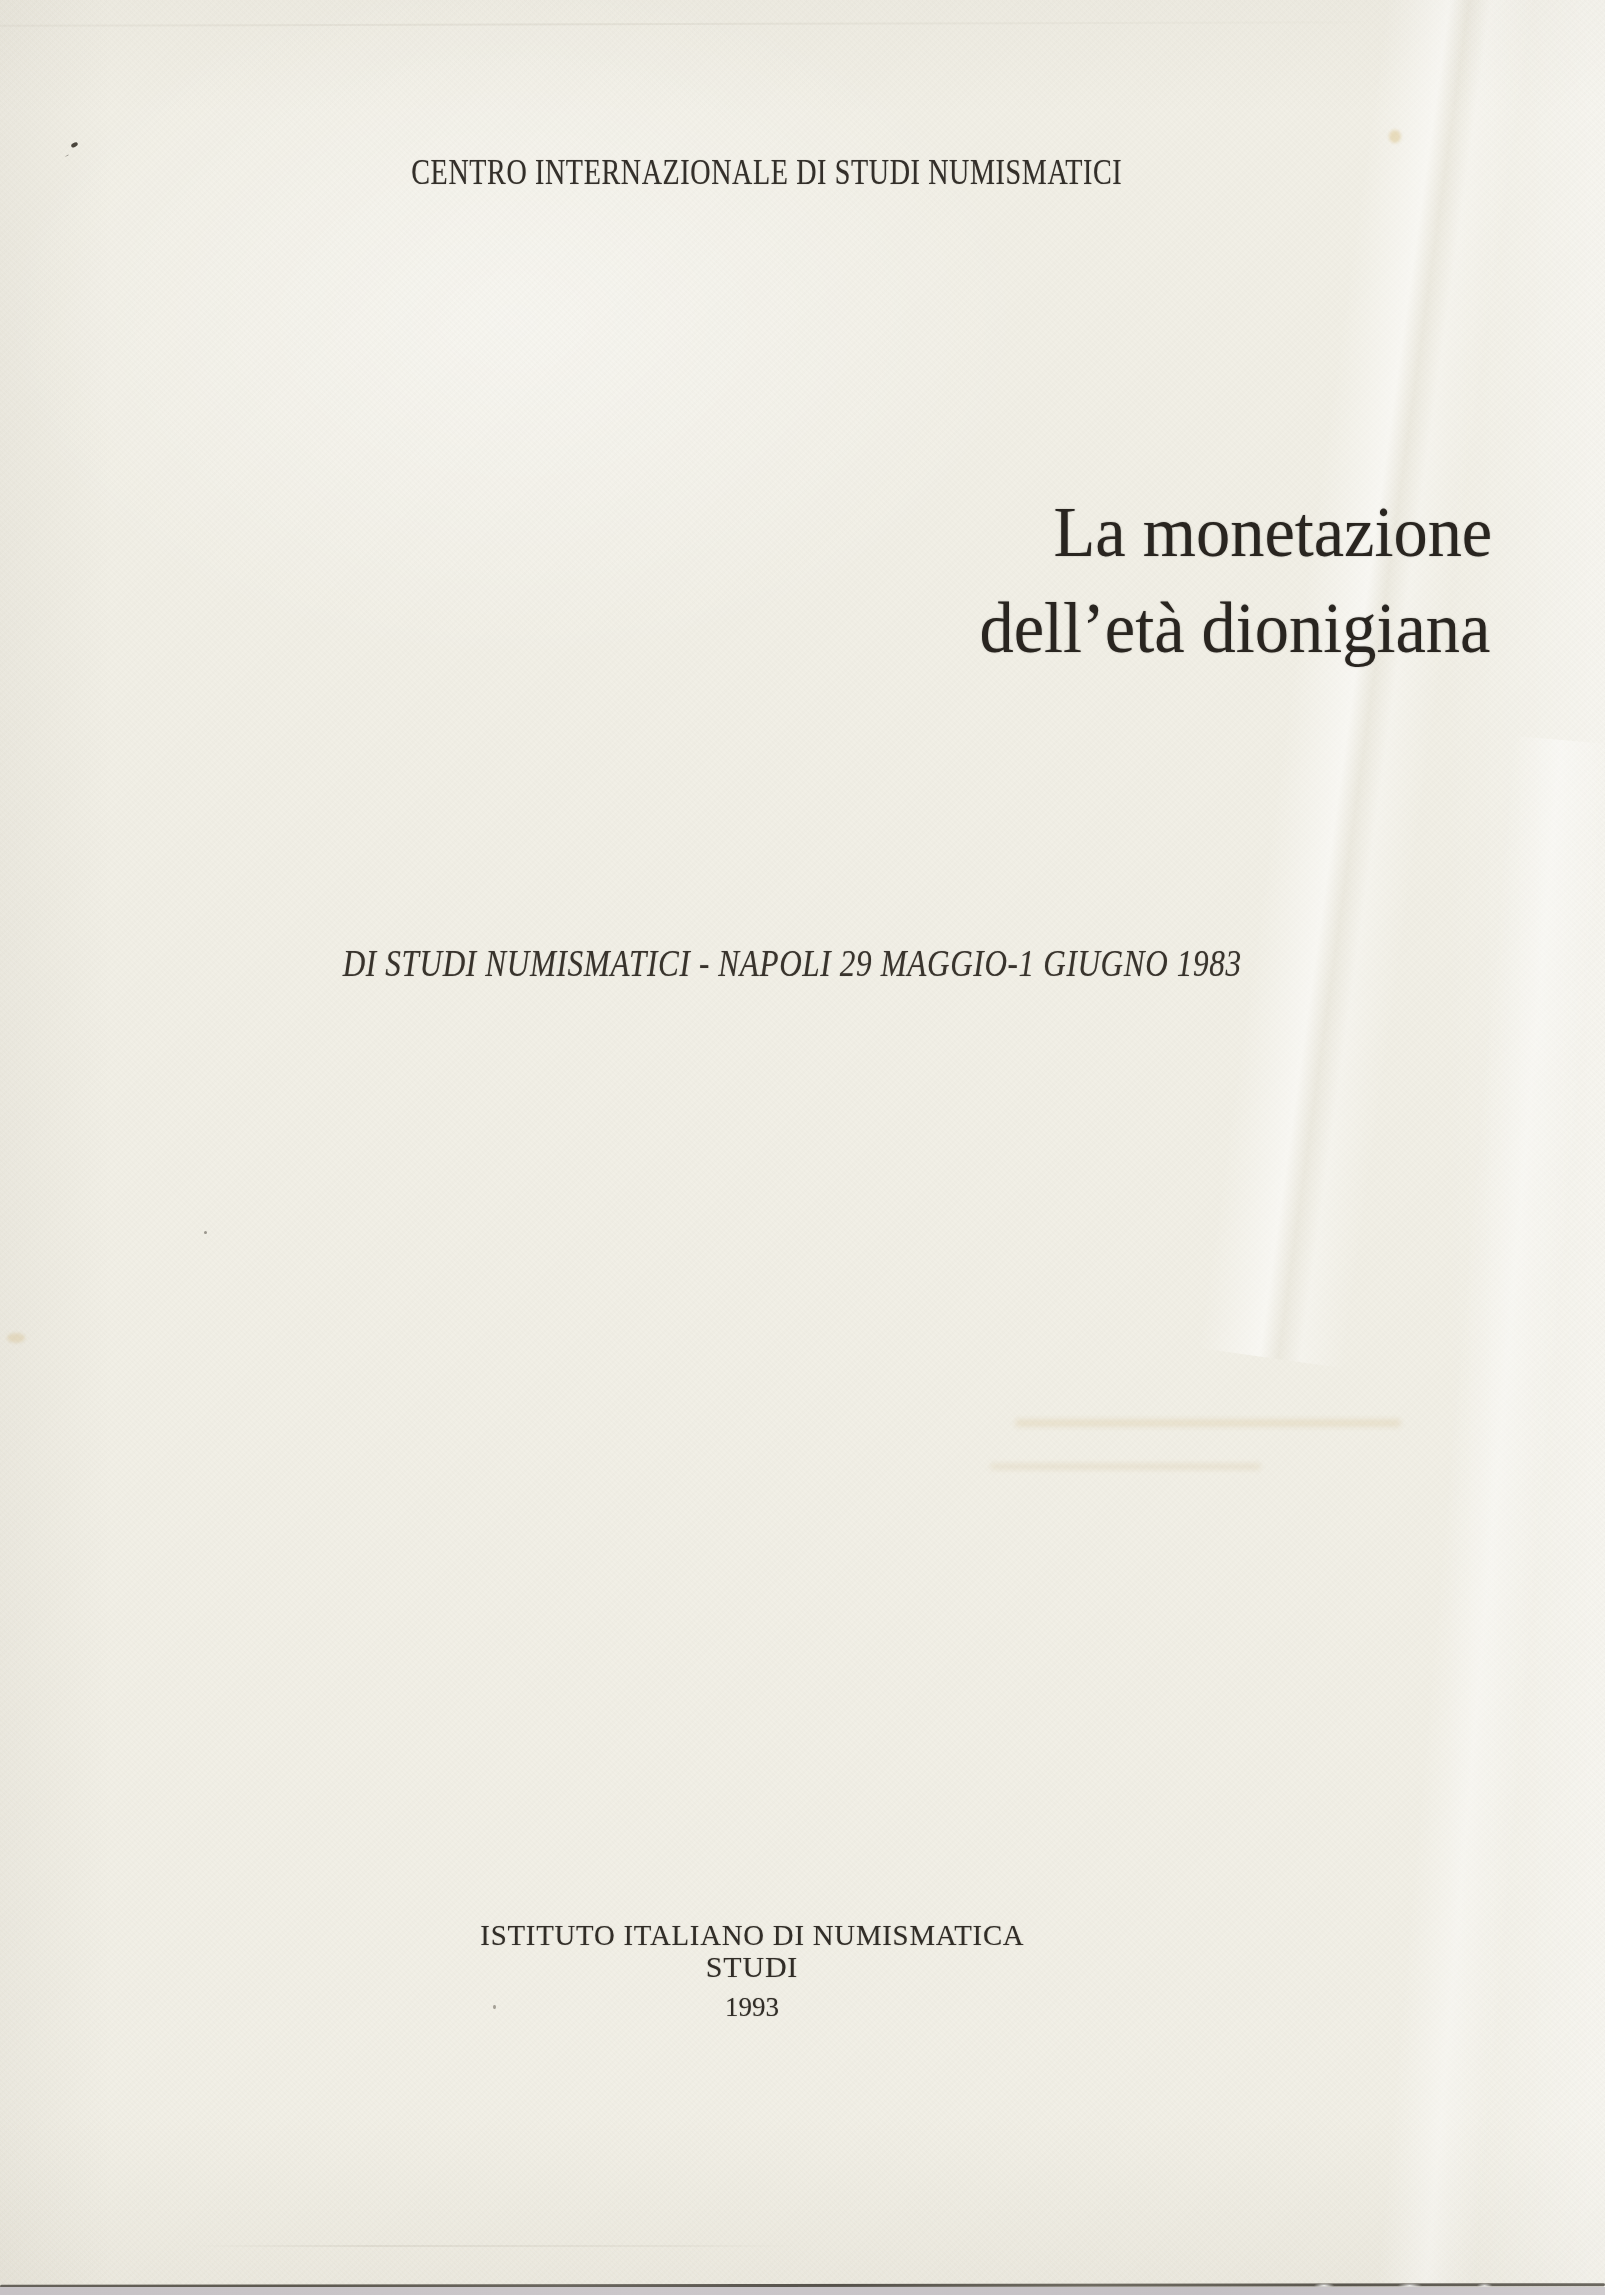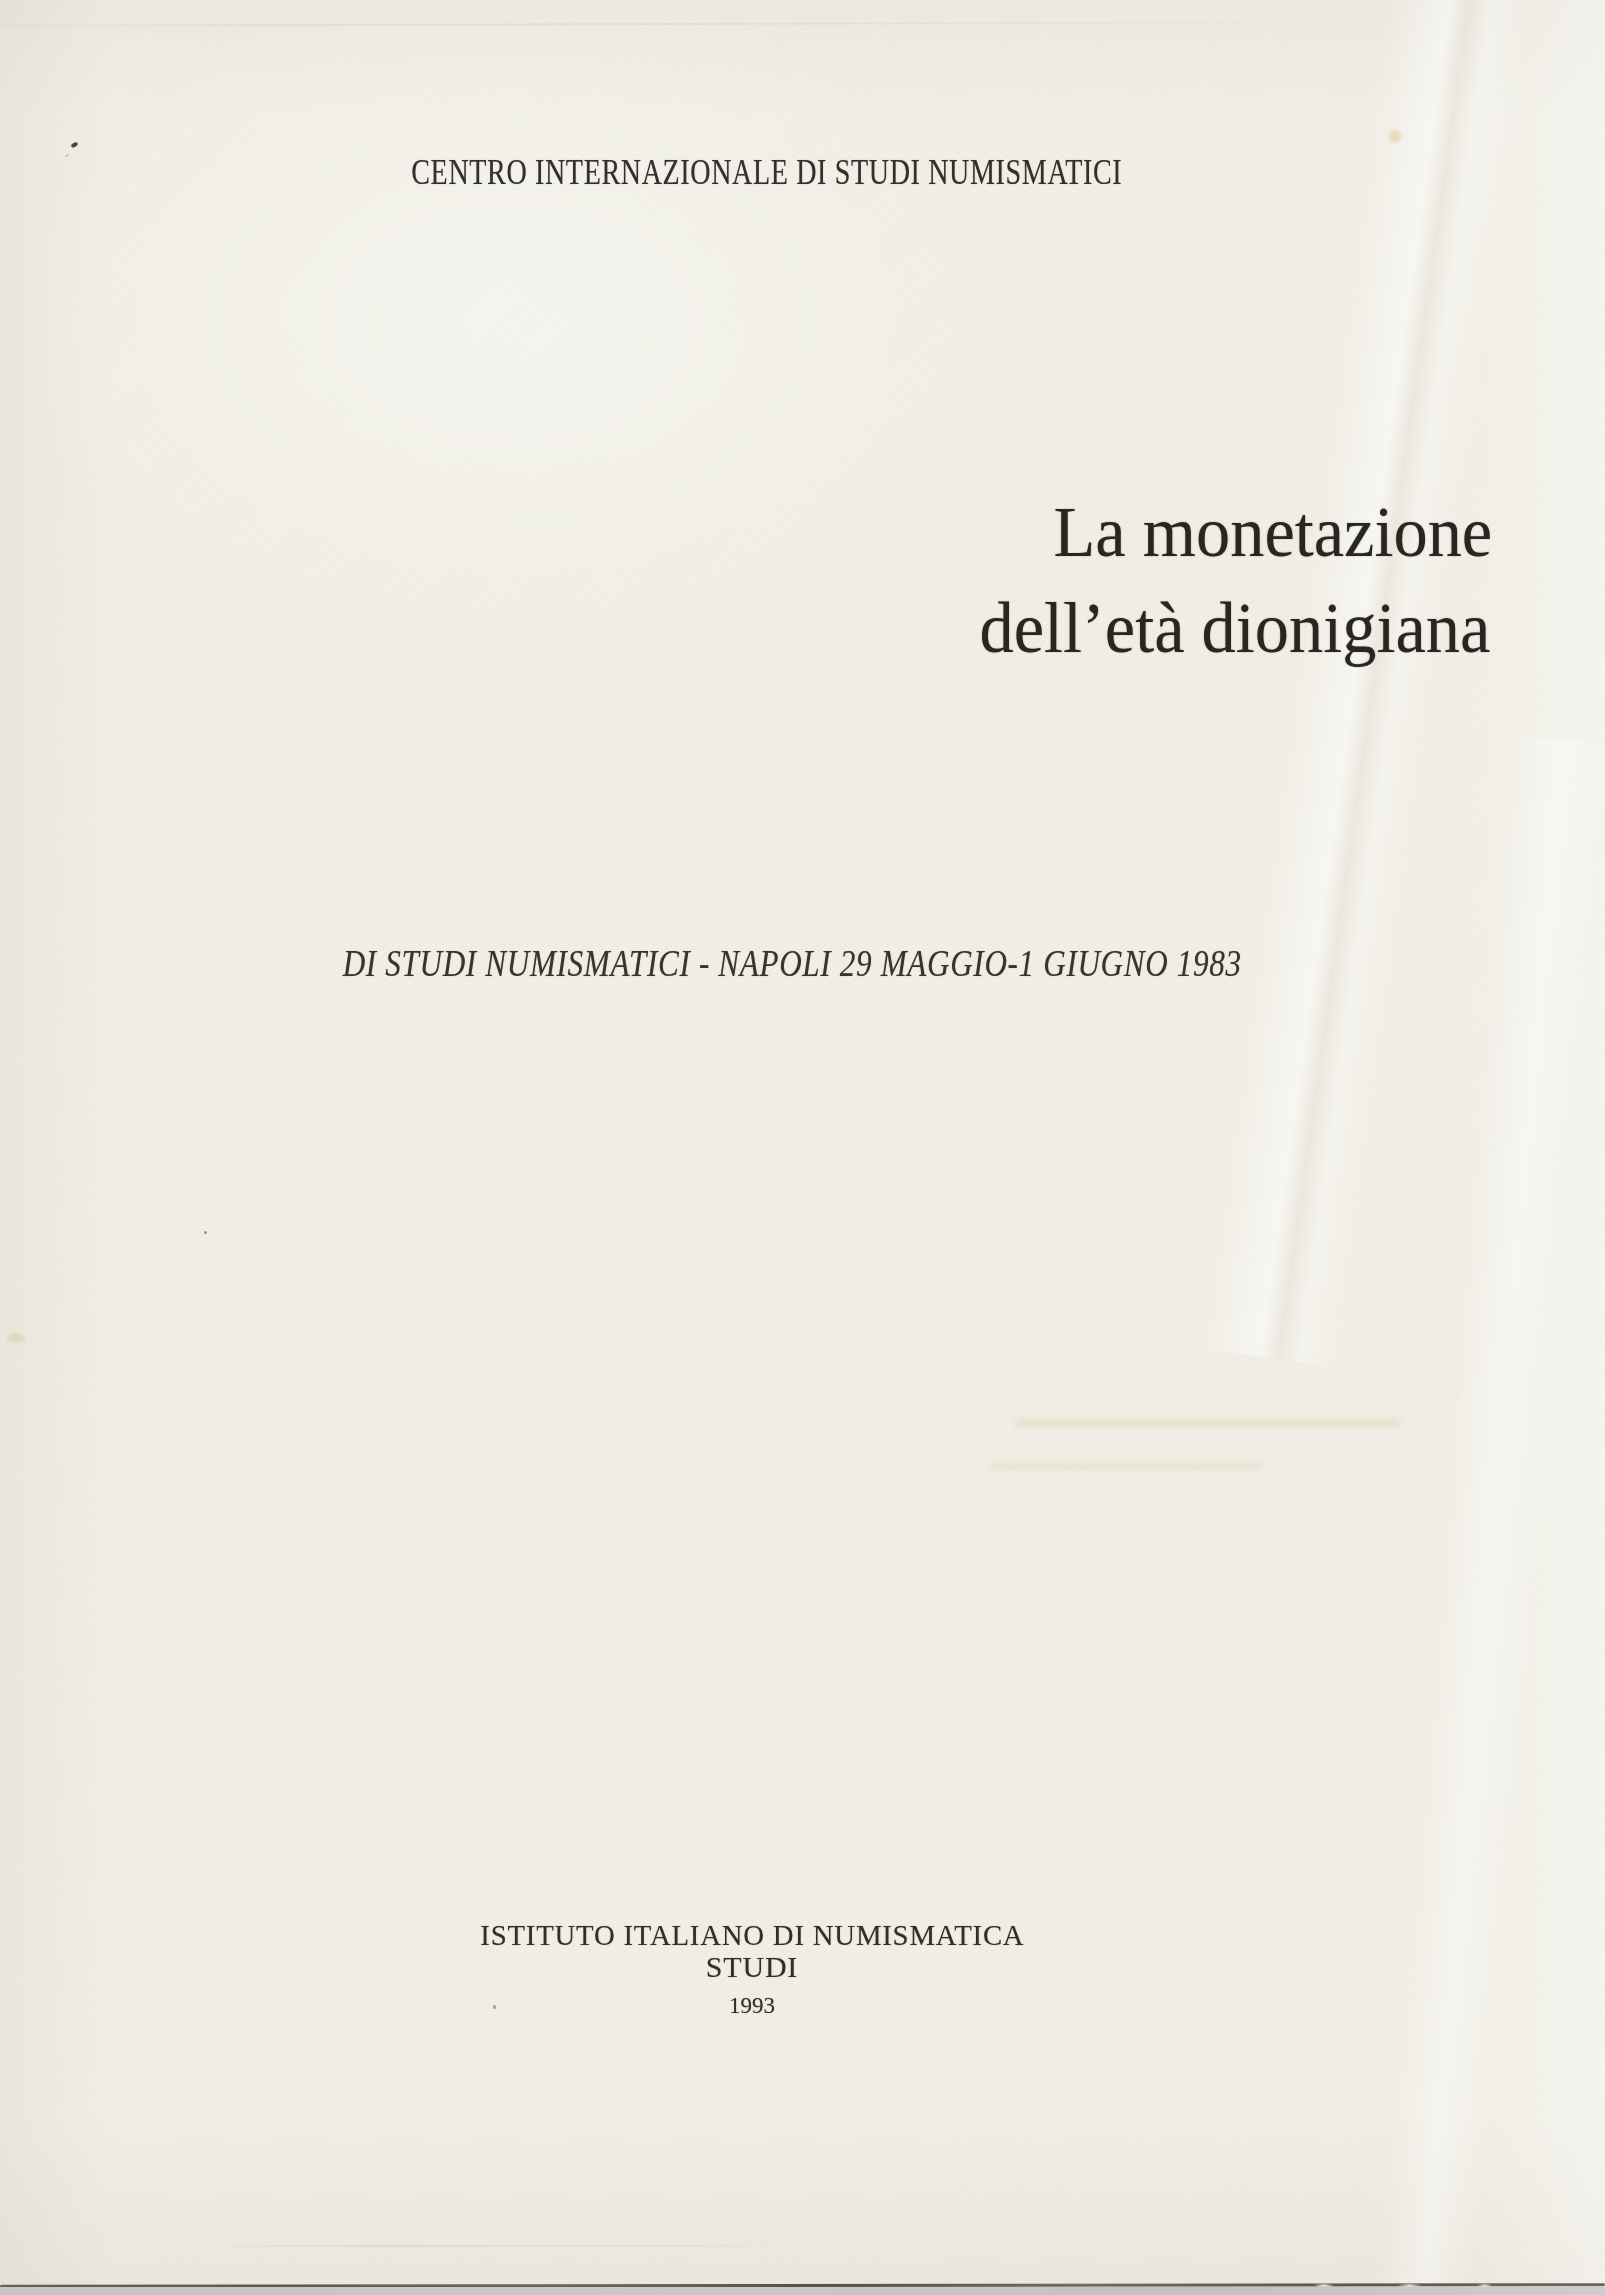--- a/index.html
+++ b/index.html
@@ -59,21 +59,21 @@
   .conference-line1, .conference-line2 {
     font-size: 38px;
     font-style: italic;
     letter-spacing: 0.8px;
     color: #38332c;
   }
   .conference-line1 > span, .conference-line2 > span { transform: scaleX(0.82); }
   .imprint-publisher { top: 1913px; font-size: 30px; letter-spacing: 0.8px; margin-top: 7px; }
   .imprint-publisher > span { transform: scaleX(0.96); }
   .imprint-city { top: 1952px; font-size: 30px; letter-spacing: 0.8px; }
-  .imprint-year { top: 1994px; font-size: 23px; }
+  .imprint-year { top: 1994px; font-size: 27px; }
   .imprint-publisher, .imprint-city, .imprint-year { color: #312d27; }
 
   
   .crease-top {
     position: absolute; left: 0; top: 23px; width: 1381px; height: 1.6px;
     background: linear-gradient(90deg, rgba(110,100,80,0.05), rgba(110,100,80,0.09) 40%, rgba(110,100,80,0.02) 95%, transparent);
     transform: rotate(-0.15deg);
   }
   .crease-diagonal {
     position: absolute; left: 1397px; top: -66px; width: 148px; height: 1438px;

